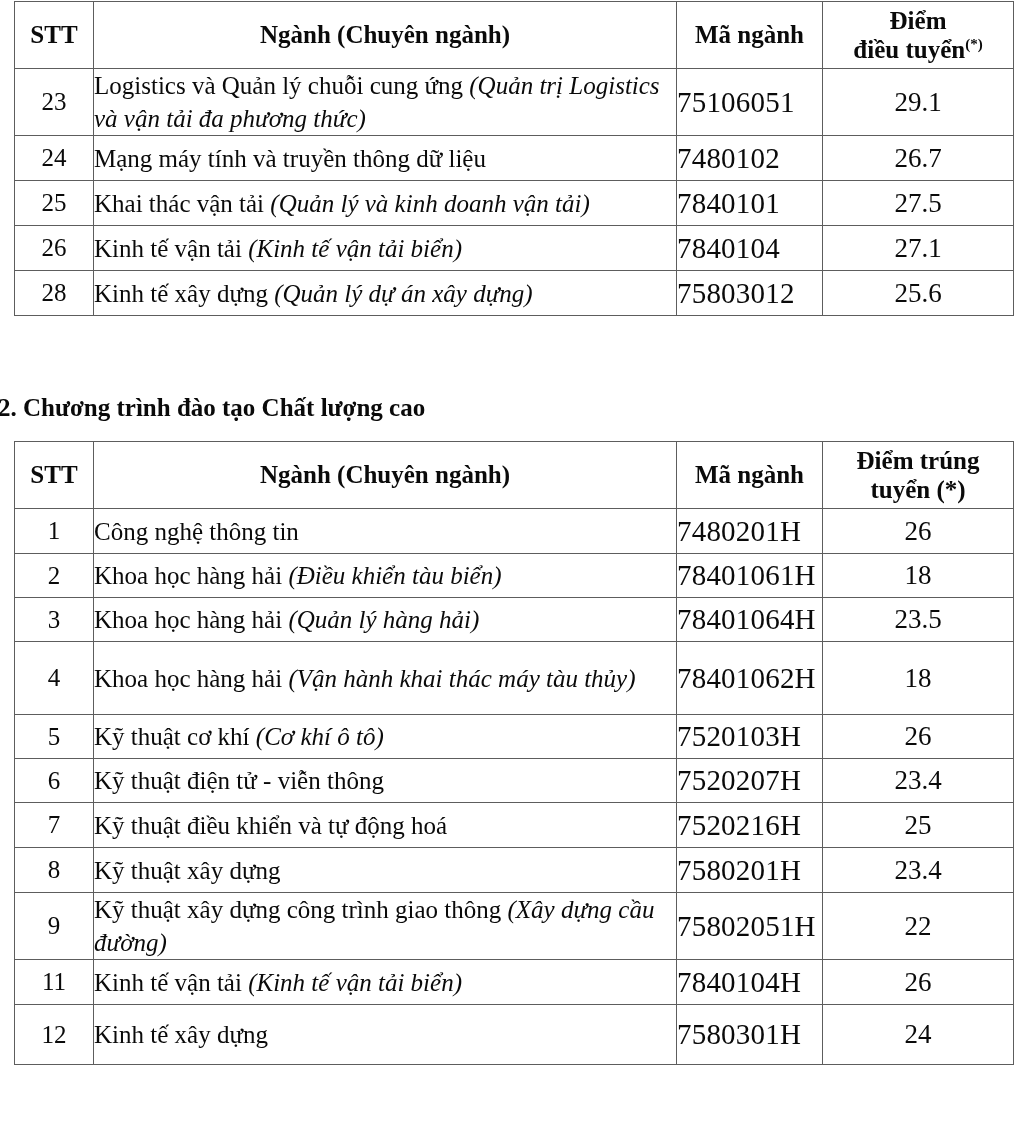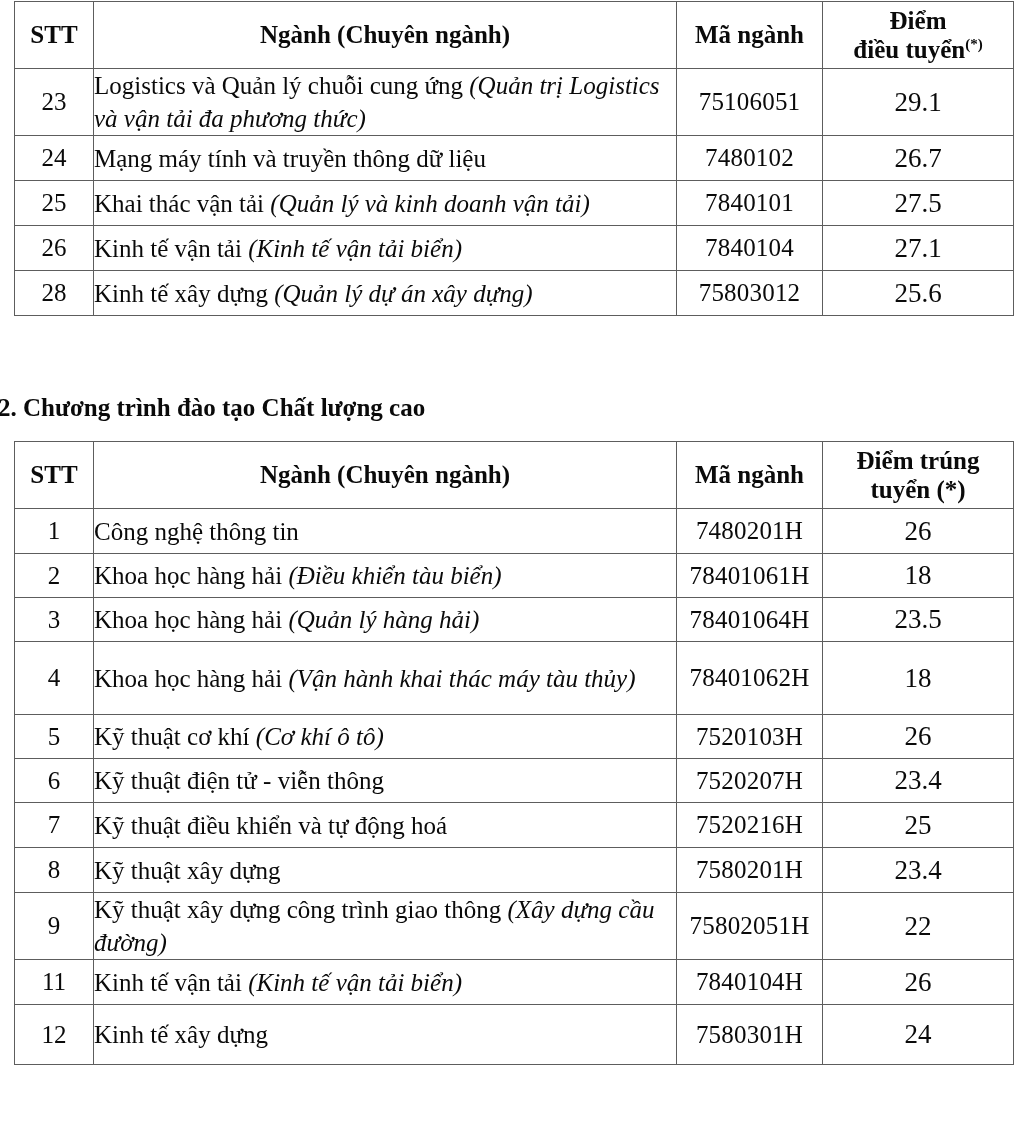--- a/index.html
+++ b/index.html
@@ -64,22 +64,22 @@
     font-size: 25px;
     padding: 6px 2px;
   }
   .cell-nganh {
     text-align: left;
     font-size: 25px;
     line-height: 1.32;
     padding: 7px 6px 8px 12px;
   }
   .cell-ma {
-    text-align: center;
-    font-size: 25px;
+    text-align: left;
+    font-size: 29px;
     padding: 6px 2px;
     letter-spacing: 0.2px;
   }
   .cell-diem {
     text-align: center;
     font-size: 27px;
     padding: 6px 2px;
     margin-top: 21px;
   }
   .spec { font-style: italic; }

